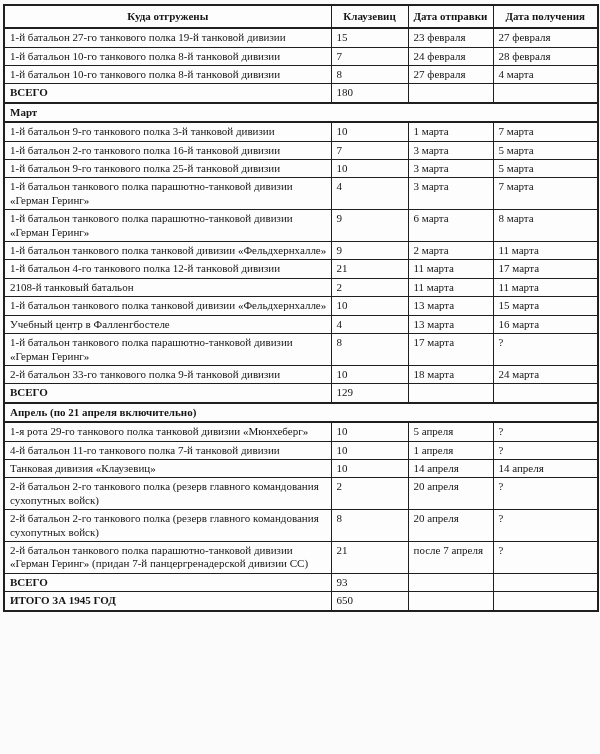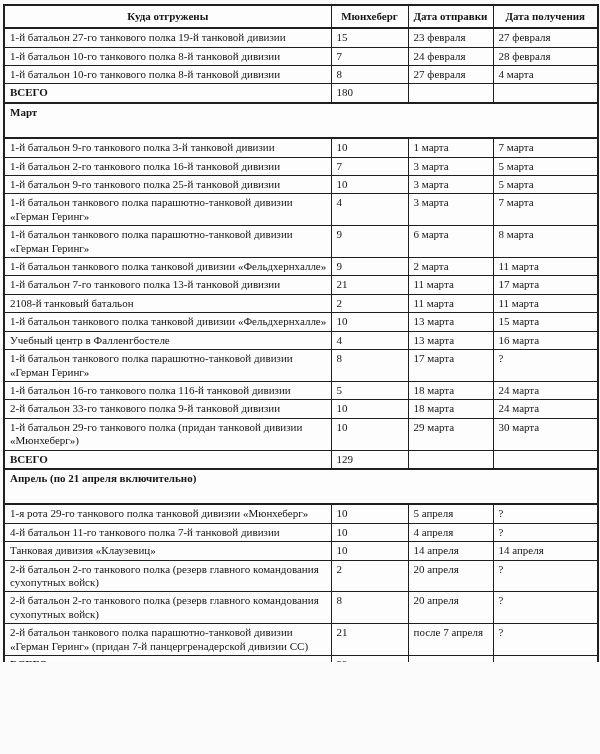--- a/index.html
+++ b/index.html
@@ -43,39 +43,39 @@
     vertical-align: top;
     line-height: 1.22;
     text-align: left;
     overflow: hidden;
   }
   tr.section-row td {
     font-weight: bold;
     border-top: 2px solid #1f1f1f;
     border-bottom: 2px solid #1f1f1f;
     padding-top: 2px;
-    padding-bottom: 18px;
+    padding-bottom: 2px;
   }
   tr.total-row td.dest { font-weight: bold; }
 </style>
 </head>
 <body>
 
 <div class="page">
   <table class="shipments">
     <colgroup>
       <col class="c1">
         <col class="c2">
         <col class="c3">
         <col class="c4">
     </colgroup>
     <thead>
       <tr>
         <th>Куда отгружены</th>
-        <th>Мюнхеберг</th>
+        <th>Клаузевиц</th>
         <th>Дата отправки</th>
         <th>Дата получения</th>
       </tr>
     </thead>
     <tbody id="table-body">
     <tr class="data-row">
           <td class="dest">1-й батальон 27-го танкового полка 19-й танковой дивизии</td>
           <td class="qty">15</td>
           <td class="sent">23 февраля</td>
           <td class="received">27 февраля</td>
@@ -131,21 +131,21 @@
           <td class="sent">6 марта</td>
           <td class="received">8 марта</td>
         </tr>
         <tr class="data-row">
           <td class="dest">1-й батальон танкового полка танковой дивизии «Фельдхернхалле»</td>
           <td class="qty">9</td>
           <td class="sent">2 марта</td>
           <td class="received">11 марта</td>
         </tr>
         <tr class="data-row">
-          <td class="dest">1-й батальон 7-го танкового полка 13-й танковой дивизии</td>
+          <td class="dest">1-й батальон 4-го танкового полка 12-й танковой дивизии</td>
           <td class="qty">21</td>
           <td class="sent">11 марта</td>
           <td class="received">17 марта</td>
         </tr>
         <tr class="data-row">
           <td class="dest">2108-й танковый батальон</td>
           <td class="qty">2</td>
           <td class="sent">11 марта</td>
           <td class="received">11 марта</td>
         </tr>
@@ -161,56 +161,44 @@
           <td class="sent">13 марта</td>
           <td class="received">16 марта</td>
         </tr>
         <tr class="data-row">
           <td class="dest">1-й батальон танкового полка парашютно-танковой дивизии «Герман Геринг»</td>
           <td class="qty">8</td>
           <td class="sent">17 марта</td>
           <td class="received">?</td>
         </tr>
         <tr class="data-row">
-          <td class="dest">1-й батальон 16-го танкового полка 116-й танковой дивизии</td>
-          <td class="qty">5</td>
+          <td class="dest">2-й батальон 33-го танкового полка 9-й танковой дивизии</td>
+          <td class="qty">10</td>
           <td class="sent">18 марта</td>
           <td class="received">24 марта</td>
         </tr>
-        <tr class="data-row">
-          <td class="dest">2-й батальон 33-го танкового полка 9-й танковой дивизии</td>
-          <td class="qty">10</td>
-          <td class="sent">18 марта</td>
-          <td class="received">24 марта</td>
-        </tr>
-        <tr class="data-row">
-          <td class="dest">1-й батальон 29-го танкового полка (придан танковой дивизии «Мюнхеберг»)</td>
-          <td class="qty">10</td>
-          <td class="sent">29 марта</td>
-          <td class="received">30 марта</td>
-        </tr>
         <tr class="total-row">
           <td class="dest">ВСЕГО</td>
           <td class="qty">129</td>
           <td class="sent"></td>
           <td class="received"></td>
         </tr>
         <tr class="section-row">
           <td colspan="4" class="dest">Апрель (по 21 апреля включительно)</td>
         </tr>
         <tr class="data-row">
           <td class="dest">1-я рота 29-го танкового полка танковой дивизии «Мюнхеберг»</td>
           <td class="qty">10</td>
           <td class="sent">5 апреля</td>
           <td class="received">?</td>
         </tr>
         <tr class="data-row">
           <td class="dest">4-й батальон 11-го танкового полка 7-й танковой дивизии</td>
           <td class="qty">10</td>
-          <td class="sent">4 апреля</td>
+          <td class="sent">1 апреля</td>
           <td class="received">?</td>
         </tr>
         <tr class="data-row">
           <td class="dest">Танковая дивизия «Клаузевиц»</td>
           <td class="qty">10</td>
           <td class="sent">14 апреля</td>
           <td class="received">14 апреля</td>
         </tr>
         <tr class="data-row">
           <td class="dest">2-й батальон 2-го танкового полка (резерв главного командования сухопутных войск)</td>

